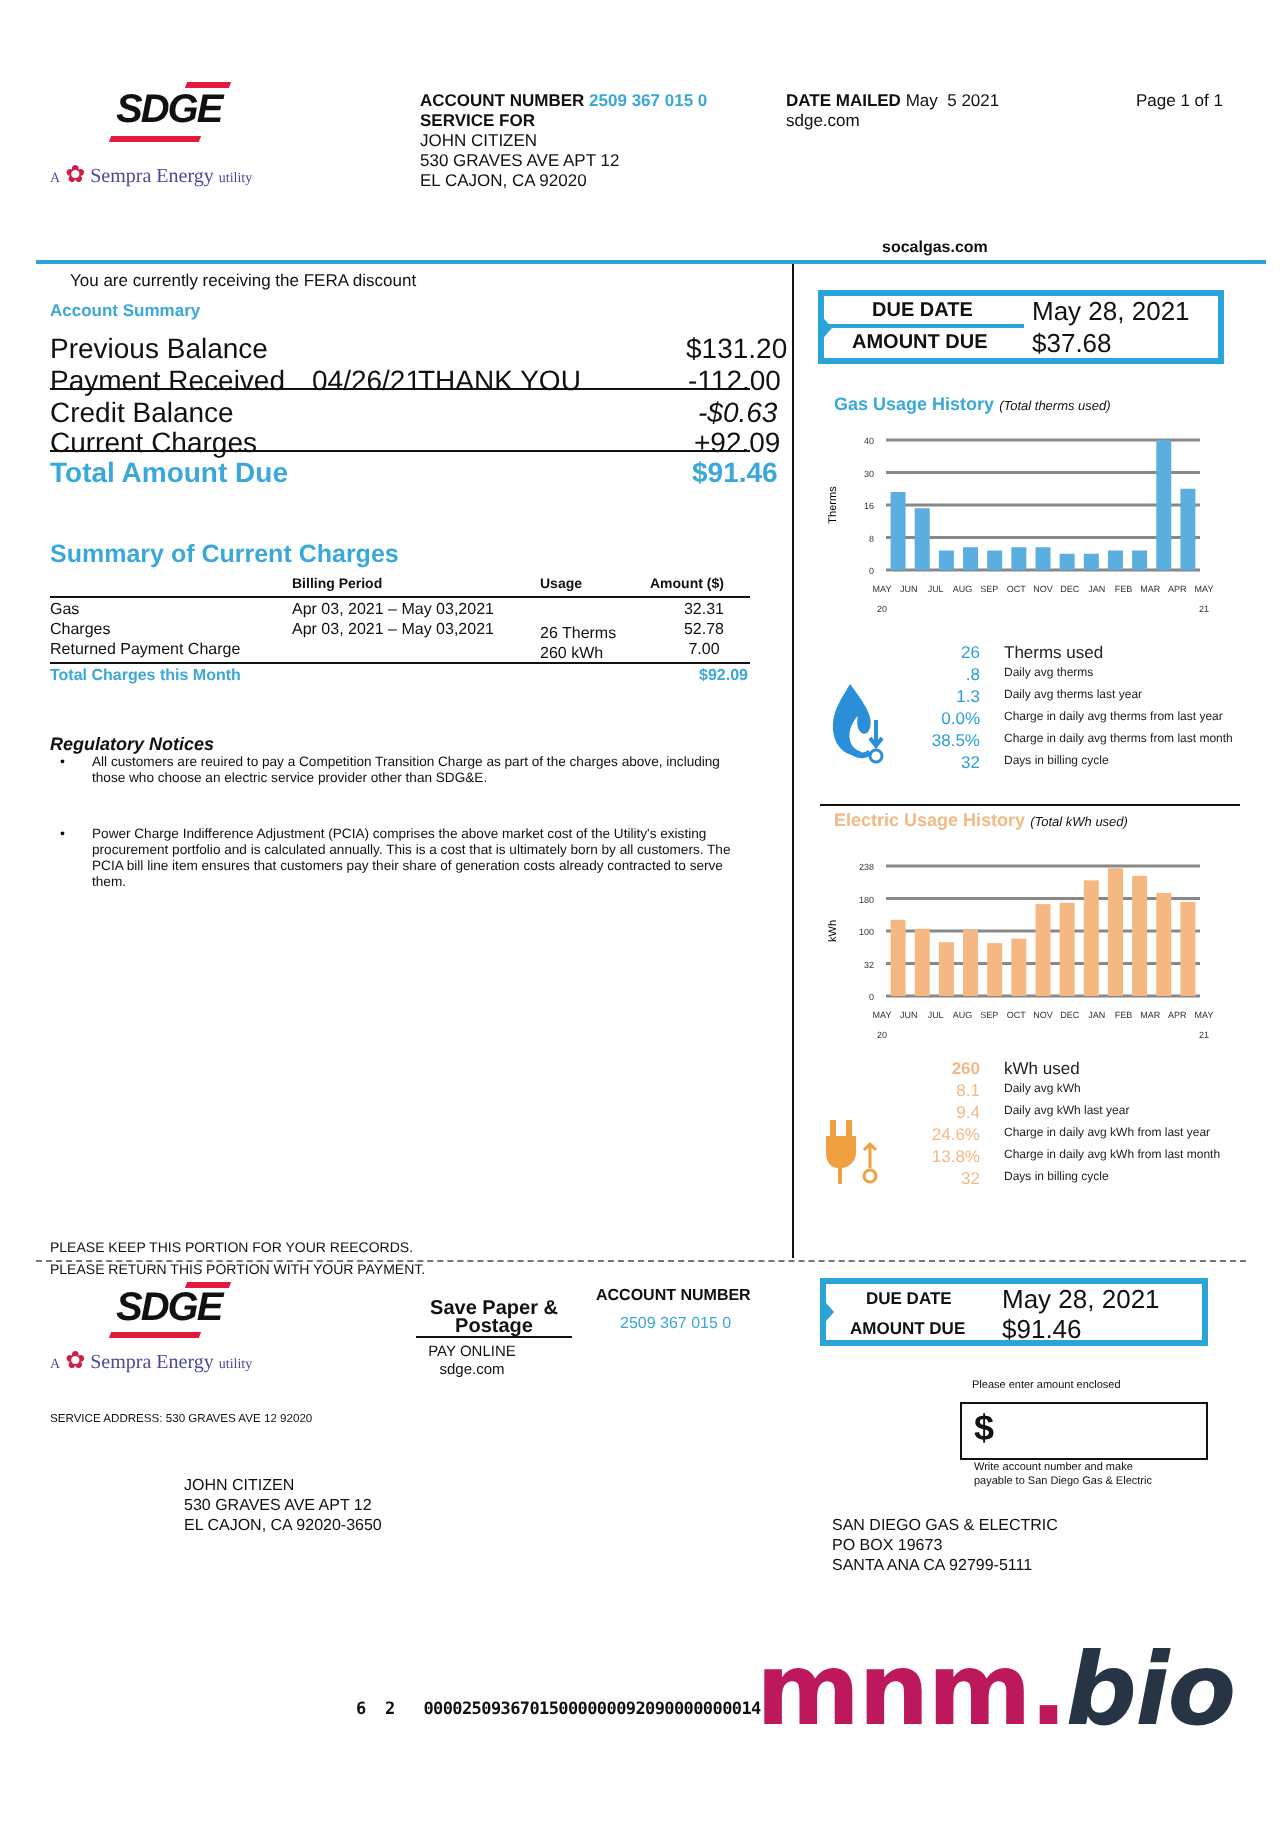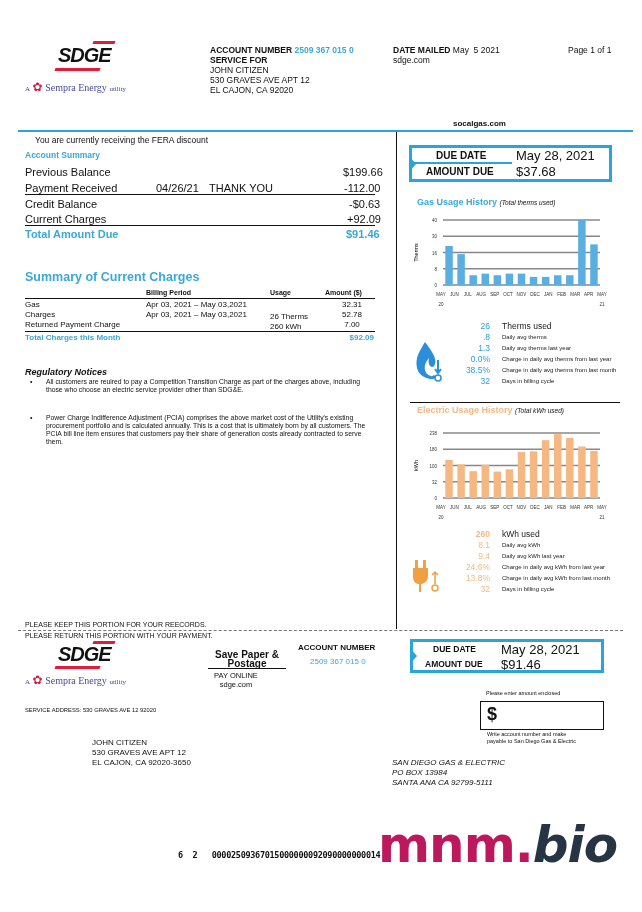--- a/index.html
+++ b/index.html
@@ -6,21 +6,21 @@
   body { width: 642px; height: 912px; background: #fff; font-family: "Liberation Sans", sans-serif; color: #111; position: relative; overflow: hidden; font-size: 8px; }
   .abs { position: absolute; }
   .blue { color: #3aa8d8; }
   .orange { color: #f3b985; }
   .b { font-weight: bold; }
   .logo { position: absolute; }
   .sdge-text { font-family: "Liberation Sans", sans-serif; font-weight: bold; font-style: italic; font-size: 20px; color: #111; letter-spacing: -1px; position: absolute; }
   .sdge-bar1 { position:absolute; background:#e31b3a; height:3px; transform: skewX(-20deg); }
   .sempra { position:absolute; font-family:"Liberation Serif", serif; font-size: 10px; color:#4a4a9a; white-space: nowrap; }
   .sempra small { font-size:7px; }
-  .row { position:absolute; font-size: 11px; }
+  .row { position:absolute; font-size: 14px; }
   .hr { position:absolute; height:1px; background:#111; }
   .due-box { position:absolute; border:3px solid #2aa5d8; background:#fff; }
   .due-box .lbl { position:absolute; font-weight:bold; font-size:10px; }
   .due-box .val { position:absolute; font-size:13px; }
   .notch { position:absolute; left:-3px; top:8px; width:0; height:0; border-top:8px solid transparent; border-bottom:8px solid transparent; border-left:7px solid #2aa5d8; }
   .chart-svg text { font-family: "Liberation Sans", sans-serif; }
   .stat-num { position:absolute; text-align:right; width:60px; font-size:8.5px; }
   .stat-lbl { position:absolute; font-size:6px; color:#222; }
 </style>
 </head>
@@ -44,39 +44,39 @@
   <div>JOHN CITIZEN</div>
   <div>530 GRAVES AVE APT 12</div>
   <div>EL CAJON, CA 92020</div>
 </div>
 
 <div class="abs" style="left:393px;top:45px;font-size:8.5px;line-height:10px;">
   <div><span class="b">DATE MAILED</span> <span style="white-space:pre">May  5 2021</span></div>
   <div>sdge.com</div>
 </div>
 <div class="abs" style="left:568px;top:45px;font-size:8.5px;">Page 1 of 1</div>
-<div class="abs b" style="left:409px;top:119px;font-size:8px;padding-left:44px;">socalgas.com</div>
+<div class="abs b" style="left:397px;top:119px;font-size:8px;padding-left:44px;">socalgas.com</div>
 <div class="abs" style="left:18px;top:130px;width:615px;height:2px;background:#2aa5d8;"></div>
 
 <div class="abs" style="left:396px;top:132px;width:1px;height:497px;background:#111;"></div>
 
 <div class="abs" style="left:35px;top:135px;font-size:8.5px;">You are currently receiving the FERA discount</div>
 <div class="abs b blue" style="left:25px;top:150px;font-size:8.5px;">Account Summary</div>
 
 <div class="row" style="left:25px;top:166px;"><span>Previous Balance</span></div>
-<div class="row" style="left:343px;top:166px;">$199.66</div>
+<div class="row" style="left:343px;top:166px;">$131.20</div>
 
 <div class="row" style="left:25px;top:182px;">Payment Received</div>
 <div class="row" style="left:156px;top:182px;">04/26/21</div>
 <div class="row" style="left:209px;top:182px;">THANK YOU</div>
 <div class="row" style="left:344px;top:182px;">-112.00</div>
 <div class="hr" style="left:25px;top:194px;width:350px;"></div>
 
 <div class="row" style="left:25px;top:198px;">Credit Balance</div>
-<div class="row" style="left:349px;top:198px;">-$0.63</div>
+<div class="row" style="left:349px;top:198px;font-style:italic;">-$0.63</div>
 <div class="row" style="left:25px;top:213px;">Current Charges</div>
 <div class="row" style="left:347px;top:213px;">+92.09</div>
 <div class="hr" style="left:25px;top:225px;width:350px;"></div>
 <div class="row b blue" style="left:25px;top:228px;">Total Amount Due</div>
 <div class="row b blue" style="left:346px;top:228px;">$91.46</div>
 
 <div class="abs b blue" style="left:25px;top:270px;font-size:12.5px;">Summary of Current Charges</div>
 <div class="abs b" style="left:146px;top:289px;font-size:7px;">Billing Period</div>
 <div class="abs b" style="left:270px;top:289px;font-size:7px;">Usage</div>
 <div class="abs b" style="left:325px;top:289px;font-size:7px;">Amount ($)</div>
@@ -294,23 +294,23 @@
 <div class="abs" style="left:487px;top:731px;font-size:5.5px;line-height:7px;">
   <div>Write account number and make</div>
   <div>payable to San Diego Gas &amp; Electric</div>
 </div>
 
 <div class="abs" style="left:92px;top:738px;font-size:8px;line-height:10px;">
   <div>JOHN CITIZEN</div>
   <div>530 GRAVES AVE APT 12</div>
   <div>EL CAJON, CA 92020-3650</div>
 </div>
-<div class="abs" style="left:392px;top:758px;font-size:8px;line-height:10px;font-style:italic;">
+<div class="abs" style="left:416px;top:758px;font-size:8px;line-height:10px;">
   <div>SAN DIEGO GAS &amp; ELECTRIC</div>
-  <div>PO BOX 13984</div>
+  <div>PO BOX 19673</div>
   <div>SANTA ANA CA 92799-5111</div>
 </div>
 
 <div class="abs b" style="left:178px;top:850px;font-family:'DejaVu Sans Mono', monospace;font-size:8.5px;letter-spacing:-0.3px;white-space:pre;">6  2   00002509367015000000092090000000014</div>
 
 <div class="abs b" style="left:378px;top:815px;font-size:50px;line-height:60px;white-space:nowrap;font-family:'DejaVu Sans', sans-serif;letter-spacing:-1px;">
   <span style="color:#be185d;">mnm.</span><span style="color:#263444;font-style:italic;">bio</span>
 </div>
 
 </body></html>

